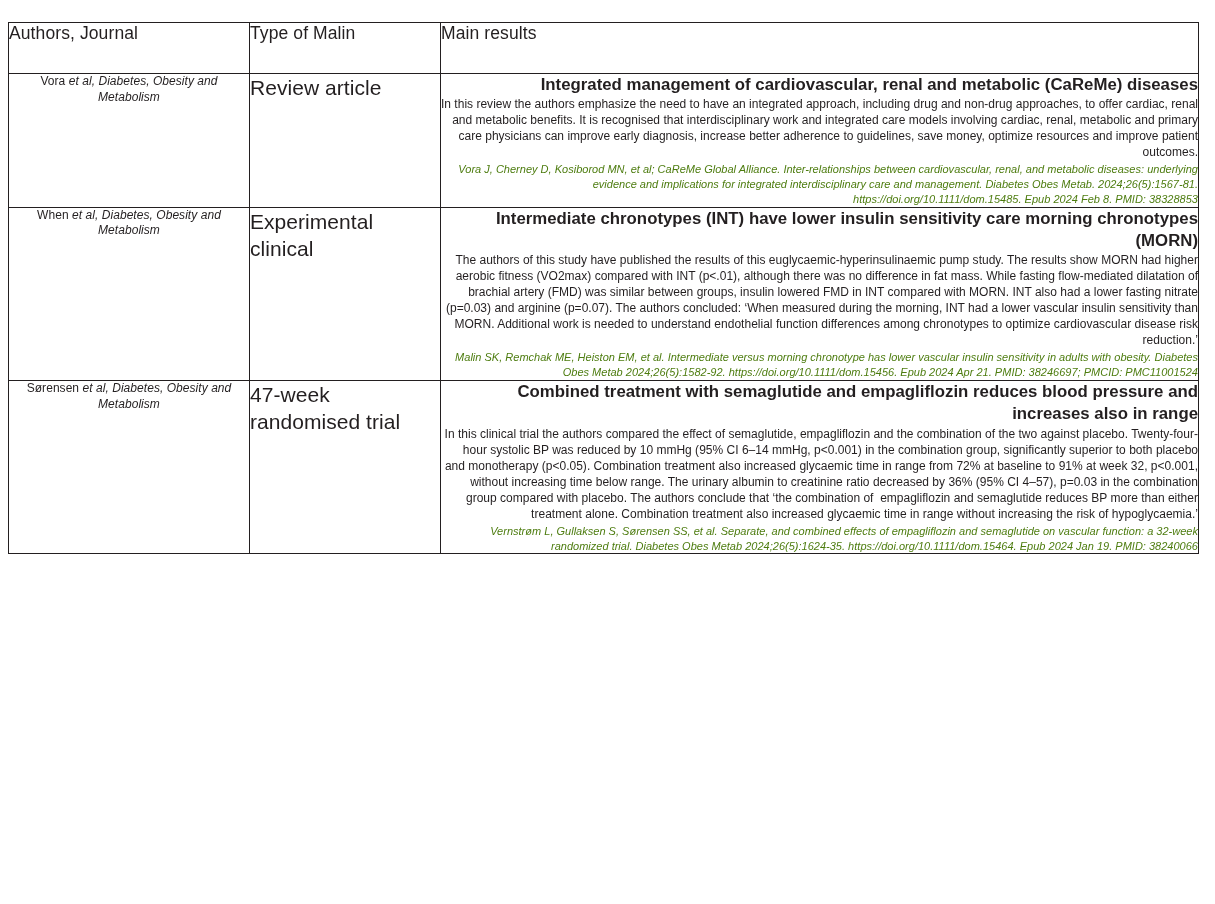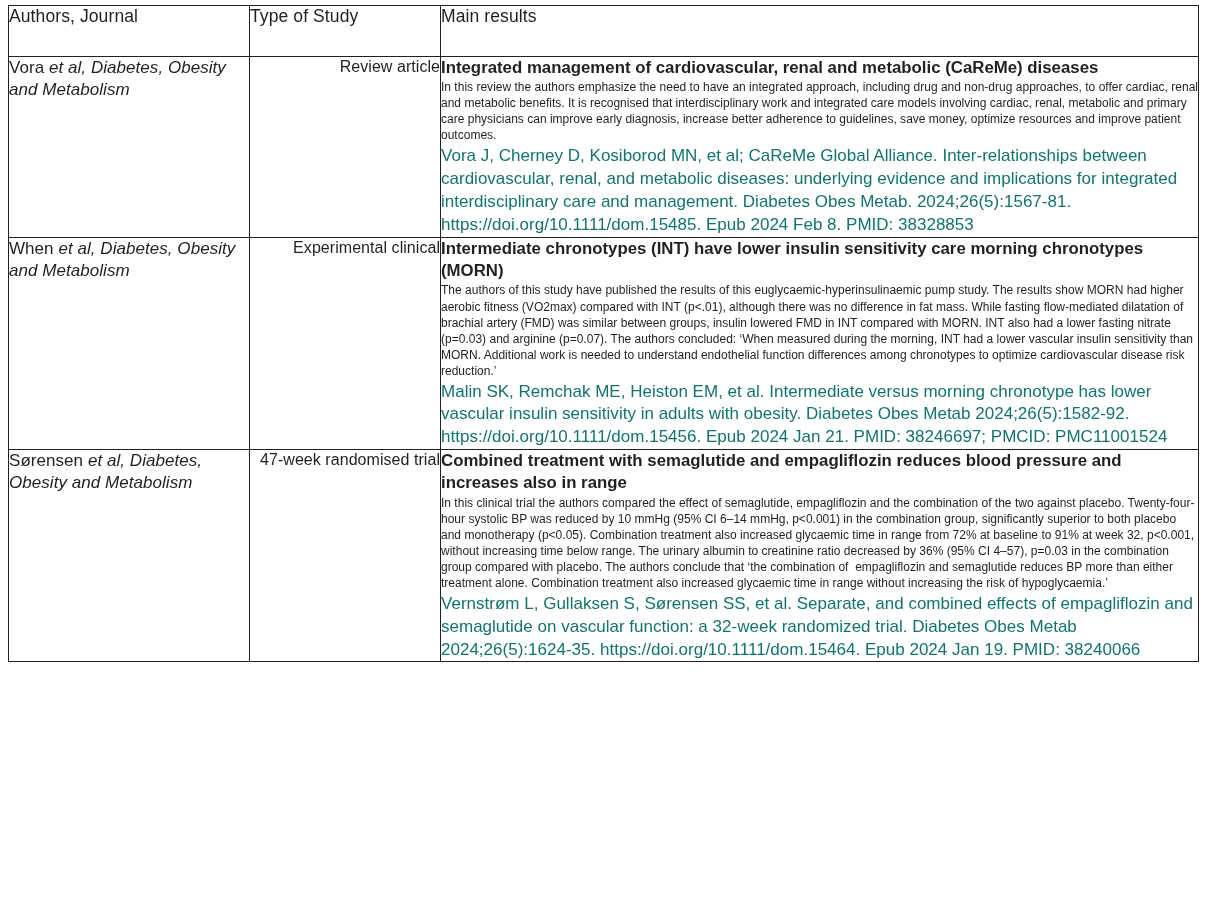--- a/index.html
+++ b/index.html
@@ -11,21 +11,21 @@
     width: 1215px;
     height: 904px;
     font-family: "Liberation Sans", sans-serif;
     color: #231f20;
     overflow: hidden;
   }
 
   .table-wrap {
     position: absolute;
     left: 8px;
-    top: 5px;
+    top: 22px;
     width: 1190px;
   }
 
   table.study-table {
     border-collapse: collapse;
     table-layout: fixed;
     width: 1190px;
   }
 
   table.study-table col.col-authors  { width: 241px; }
@@ -48,36 +48,37 @@
     font-weight: 400;
     font-size: 17.5px;
     line-height: 1.2;
     letter-spacing: 0.1px;
     color: #231f20;
   }
 
   
   td.cell-authors {
     padding: 11px 10px 40px 16px;
-    font-size: 17px;
+    font-size: 12px;
     line-height: 1.30;
     letter-spacing: 0.05px;
+    text-align: center;
   }
   td.cell-type {
     padding: 11px 8px 40px 14px;
-    font-size: 16px;
+    font-size: 21px;
     line-height: 1.30;
     letter-spacing: 0.05px;
-    text-align: right;
   }
   td.cell-results {
     padding: 10px 12px 12px 11px;
     font-size: 16.5px;
     line-height: 1.335;
     letter-spacing: 0.02px;
+    text-align: right;
   }
 
   .authors-name { font-style: normal; }
   .authors-ital { font-style: italic; }
 
   .result-heading {
     font-weight: 700;
     font-size: 16.8px;
     line-height: 1.33;
     margin: 0 0 0 0;
@@ -85,40 +86,41 @@
   }
   .result-body {
     margin: 0;
     font-size: 12px;
     line-height: 1.335;
     letter-spacing: 0.01px;
     white-space: pre-wrap;
   }
   .result-citation {
     margin: 2px 0 0 0;
-    font-size: 17px;
+    font-style: italic;
+    font-size: 11px;
     line-height: 1.345;
     letter-spacing: 0.01px;
-    color: #0f766e;
+    color: #4d7c0f;
   }
 </style>
 </head>
 <body>
 
 <div class="table-wrap">
   <table class="study-table">
     <colgroup>
       <col class="col-authors">
       <col class="col-type">
       <col class="col-results">
     </colgroup>
     <thead>
       <tr>
         <th>Authors, Journal</th>
-        <th>Type of Study</th>
+        <th>Type of Malin</th>
         <th>Main results</th>
       </tr>
     </thead>
     <tbody>
 
       <tr>
         <td class="cell-authors">
           <span class="authors-name">Vora </span><span class="authors-ital">et al, Diabetes, Obesity and Metabolism</span>
         </td>
         <td class="cell-type">Review article</td>
@@ -130,21 +132,21 @@
       </tr>
 
       <tr>
         <td class="cell-authors">
           <span class="authors-name">When </span><span class="authors-ital">et al, Diabetes, Obesity and Metabolism</span>
         </td>
         <td class="cell-type">Experimental clinical</td>
         <td class="cell-results">
           <div class="result-heading">Intermediate chronotypes (INT) have lower insulin sensitivity care morning chronotypes (MORN)</div>
           <div class="result-body">The authors of this study have published the results of this euglycaemic-hyperinsulinaemic pump study. The results show MORN had higher aerobic fitness (VO2max) compared with INT (p&lt;.01), although there was no difference in fat mass. While fasting flow-mediated dilatation of brachial artery (FMD) was similar between groups, insulin lowered FMD in INT compared with MORN. INT also had a lower fasting nitrate (p=0.03) and arginine (p=0.07). The authors concluded: ‘When measured during the morning, INT had a lower vascular insulin sensitivity than MORN. Additional work is needed to understand endothelial function differences among chronotypes to optimize cardiovascular disease risk reduction.’</div>
-          <div class="result-citation">Malin SK, Remchak ME, Heiston EM, et al. Intermediate versus morning chronotype has lower vascular insulin sensitivity in adults with obesity. Diabetes Obes Metab 2024;26(5):1582-92. https://doi.org/10.1111/dom.15456. Epub 2024 Jan 21. PMID: 38246697; PMCID: PMC11001524</div>
+          <div class="result-citation">Malin SK, Remchak ME, Heiston EM, et al. Intermediate versus morning chronotype has lower vascular insulin sensitivity in adults with obesity. Diabetes Obes Metab 2024;26(5):1582-92. https://doi.org/10.1111/dom.15456. Epub 2024 Apr 21. PMID: 38246697; PMCID: PMC11001524</div>
         </td>
       </tr>
 
       <tr>
         <td class="cell-authors">
           <span class="authors-name">Sørensen </span><span class="authors-ital">et al, Diabetes, Obesity and Metabolism</span>
         </td>
         <td class="cell-type">47-week randomised trial</td>
         <td class="cell-results">
           <div class="result-heading">Combined treatment with semaglutide and empagliflozin reduces blood pressure and increases also in range</div>

